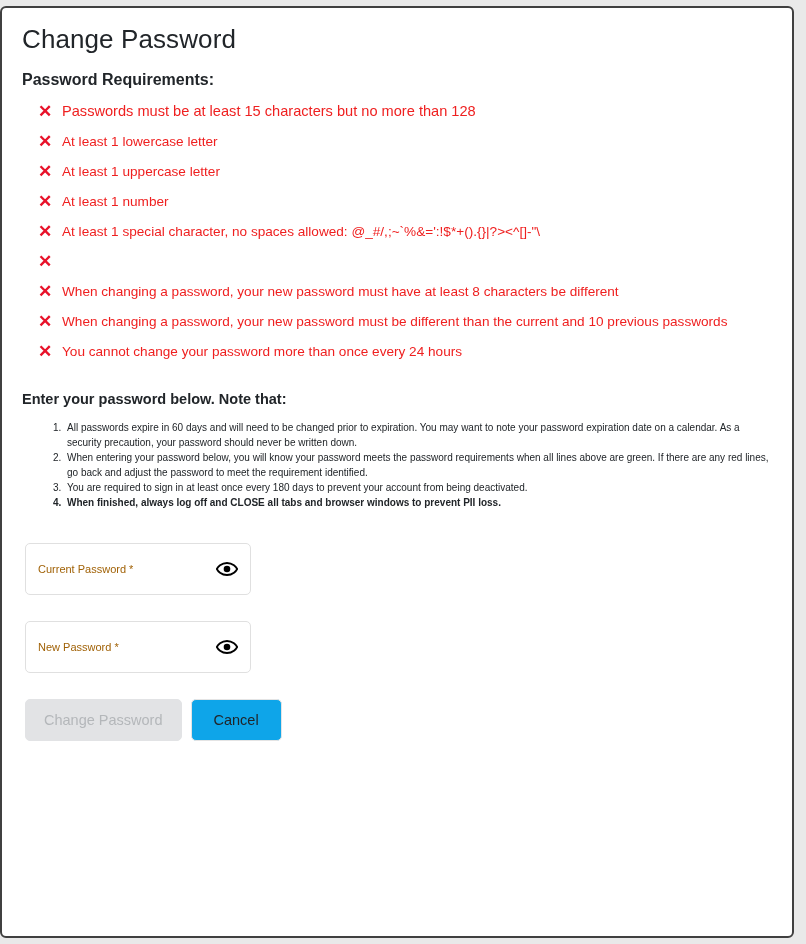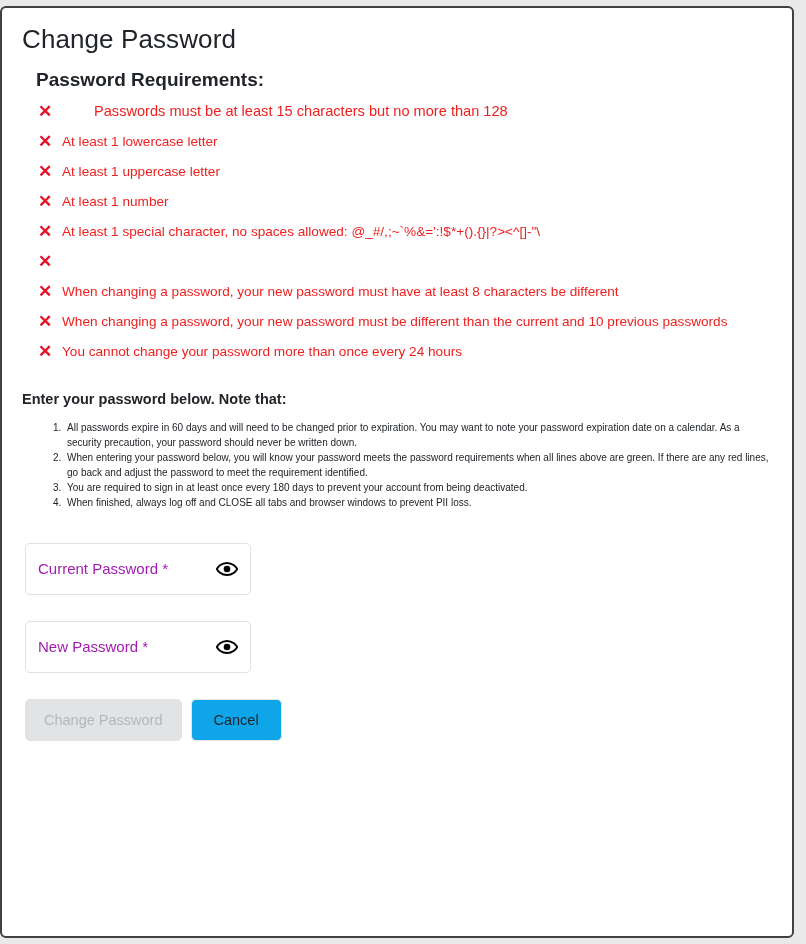--- a/index.html
+++ b/index.html
@@ -39,24 +39,24 @@
   }
 
   .intro {
     font-size: 14.5px;
     color: #212529;
     margin: 17px 0 0 2px;
     line-height: 18px;
   }
 
   .req-heading {
-    font-size: 19px;
+    font-size: 16px;
     font-weight: bold;
     color: #212529;
-    margin: 15px 0 0 16px;
+    margin: 15px 0 0 2px;
     line-height: 18px;
   }
 
   .req-list {
     list-style: none;
     margin: 14px 0 0 0;
     padding: 0;
   }
   .req-item {
     display: flex;
@@ -75,21 +75,21 @@
     flex: 0 0 24px;
     display: block;
   }
   .req-text {
     color: #ef2020;
     font-size: 13.6px;
     line-height: 17px;
     display: block;
     white-space: nowrap;
   }
-  .req-item.first .req-text { font-size: 14.6px; margin-left: 32px; }
+  .req-item.first .req-text { font-size: 14.6px; }
 
   .note-heading {
     font-size: 14.5px;
     font-weight: bold;
     color: #212529;
     margin: 30px 0 0 2px;
     line-height: 18px;
   }
 
   .note-list {
@@ -97,43 +97,43 @@
     padding-left: 44px;
     list-style-type: decimal;
   }
   .note-list li {
     font-size: 10px;
     line-height: 15px;
     color: #212529;
     margin-bottom: 0px;
     padding-left: 3px;
   }
-  .note-list li.bold { font-weight: normal; }
+  .note-list li.bold { font-weight: bold; }
 
   .fields {
     margin-top: 33px;
     padding-left: 5px;
   }
 
   .field {
     position: relative;
     width: 226px;
     height: 52px;
     border: 1px solid #e0e0e0;
     border-radius: 5px;
     background: #ffffff;
     margin-bottom: 26px;
   }
   .field-label {
     position: absolute;
     left: 12px;
     top: 50%;
     transform: translateY(-50%);
-    font-size: 15px;
-    color: #a21caf;
+    font-size: 11px;
+    color: #a16207;
     line-height: 18px;
     white-space: nowrap;
   }
   .eye-btn {
     position: absolute;
     right: 8px;
     top: 50%;
     transform: translateY(-50%);
     width: 30px;
     height: 30px;

